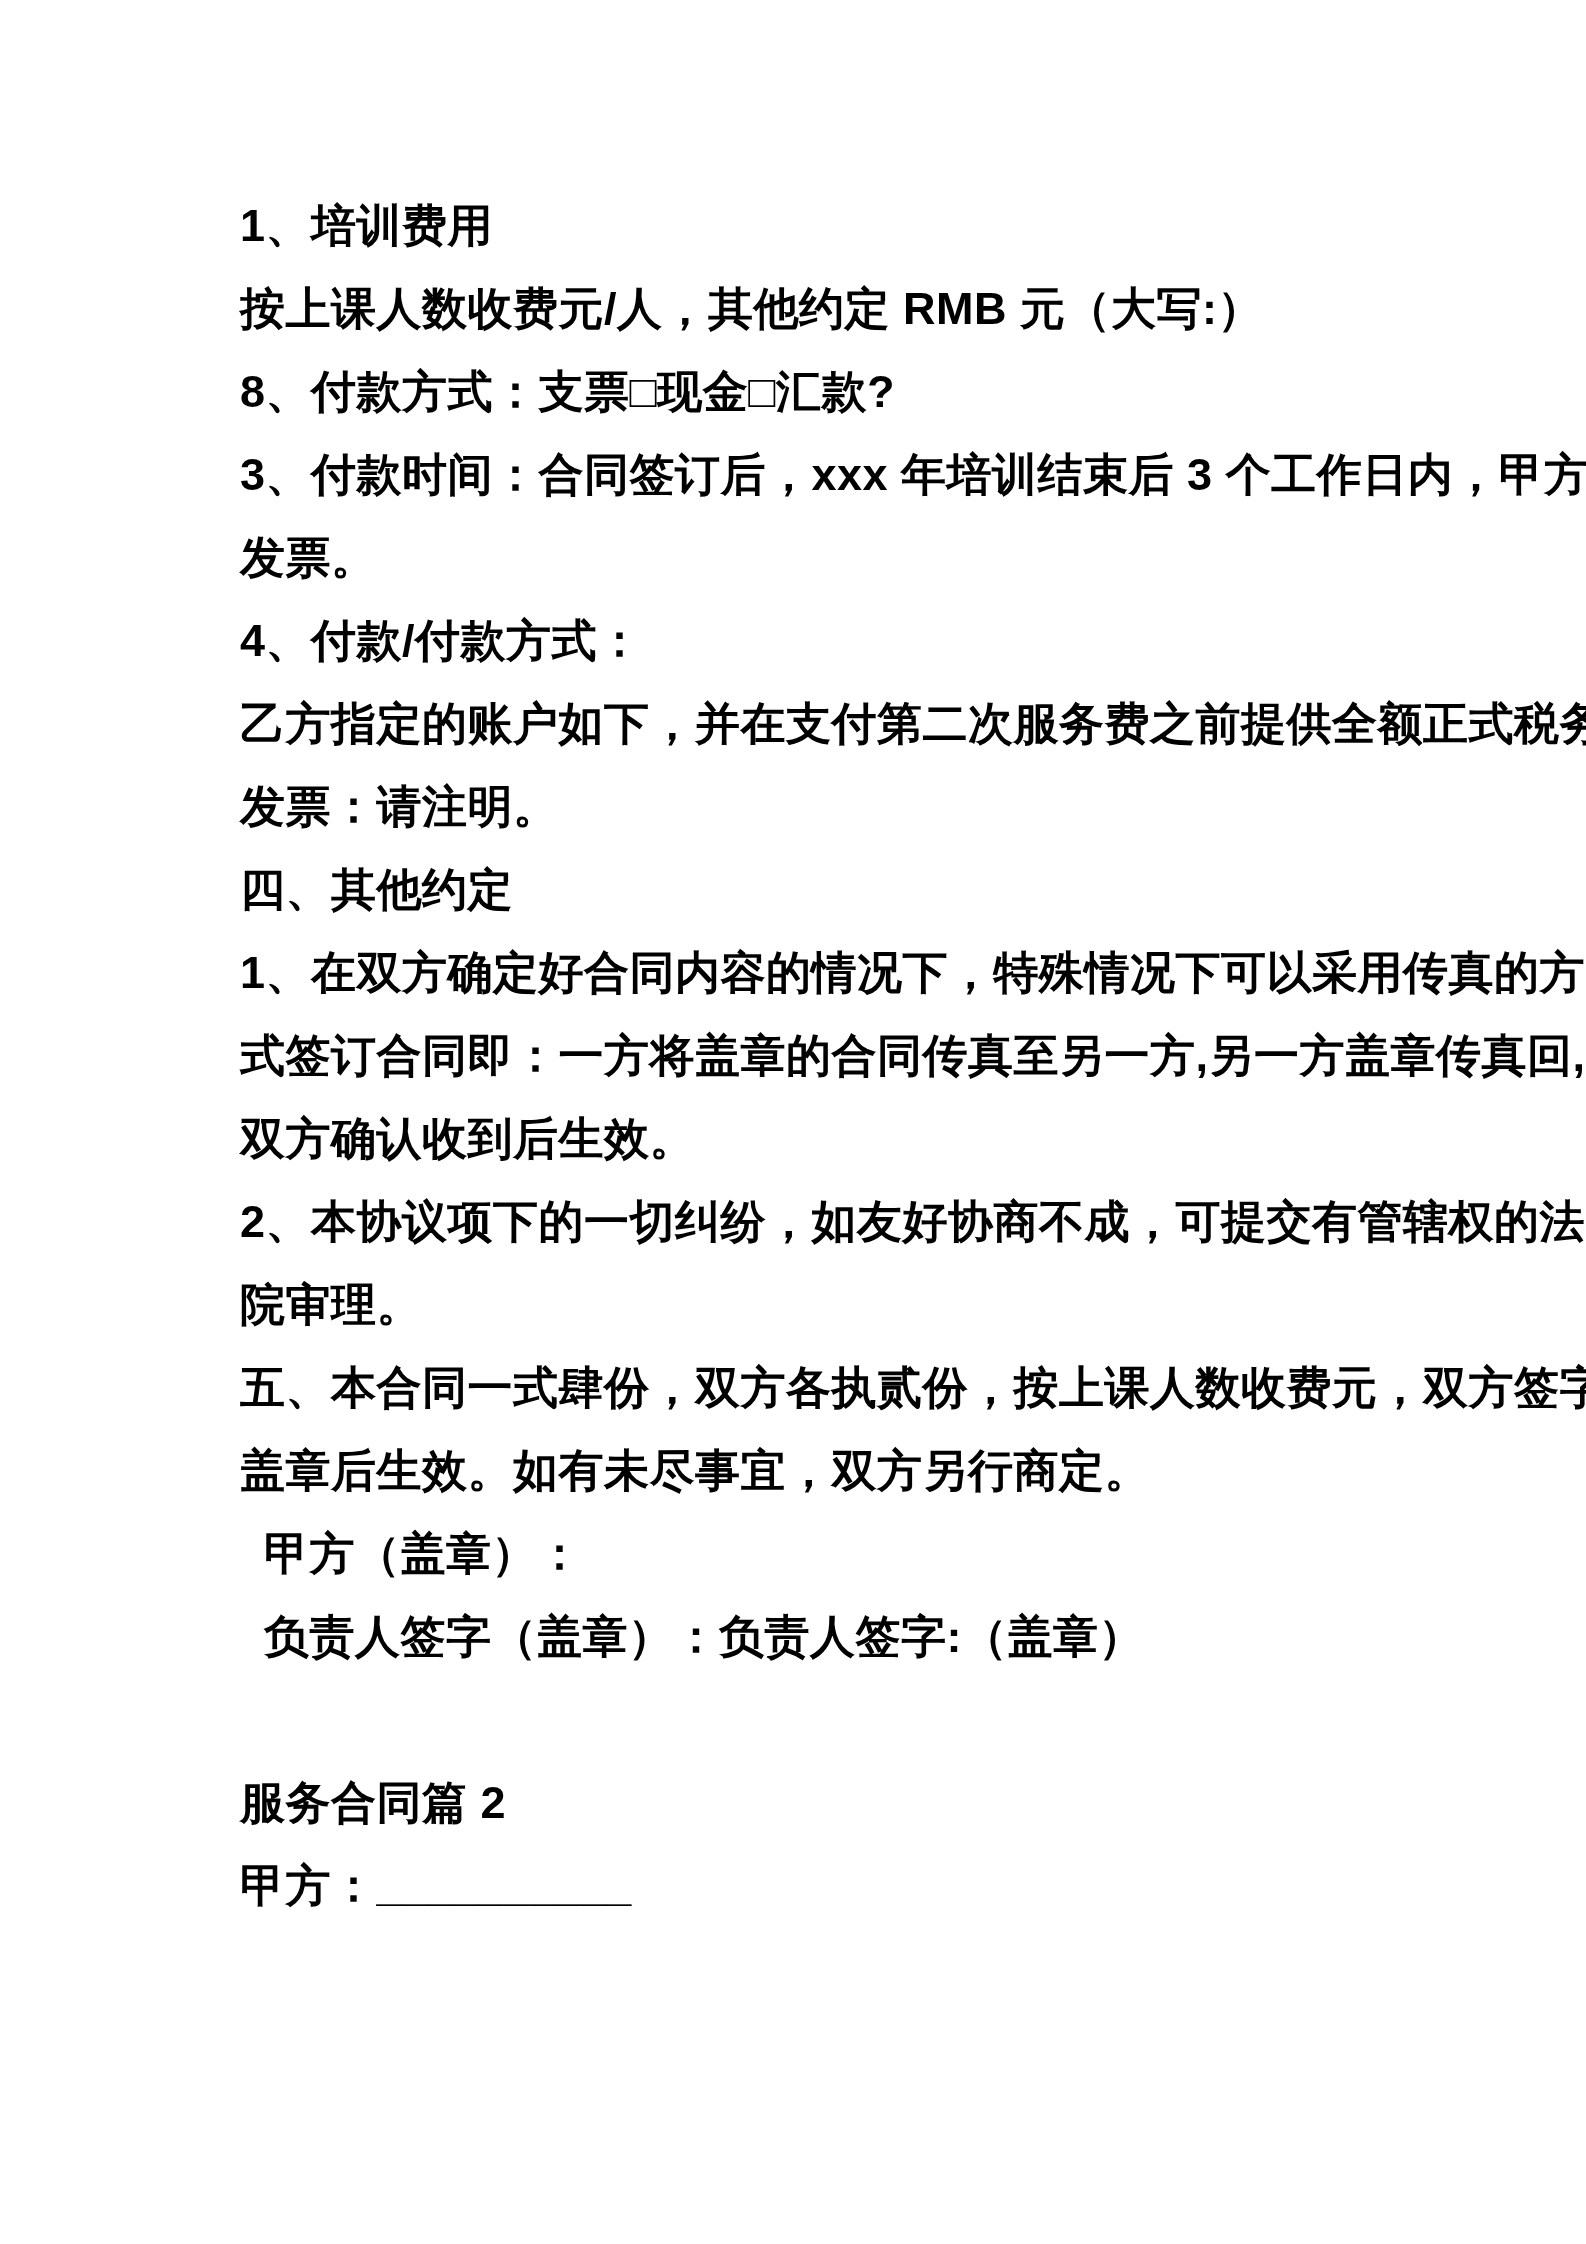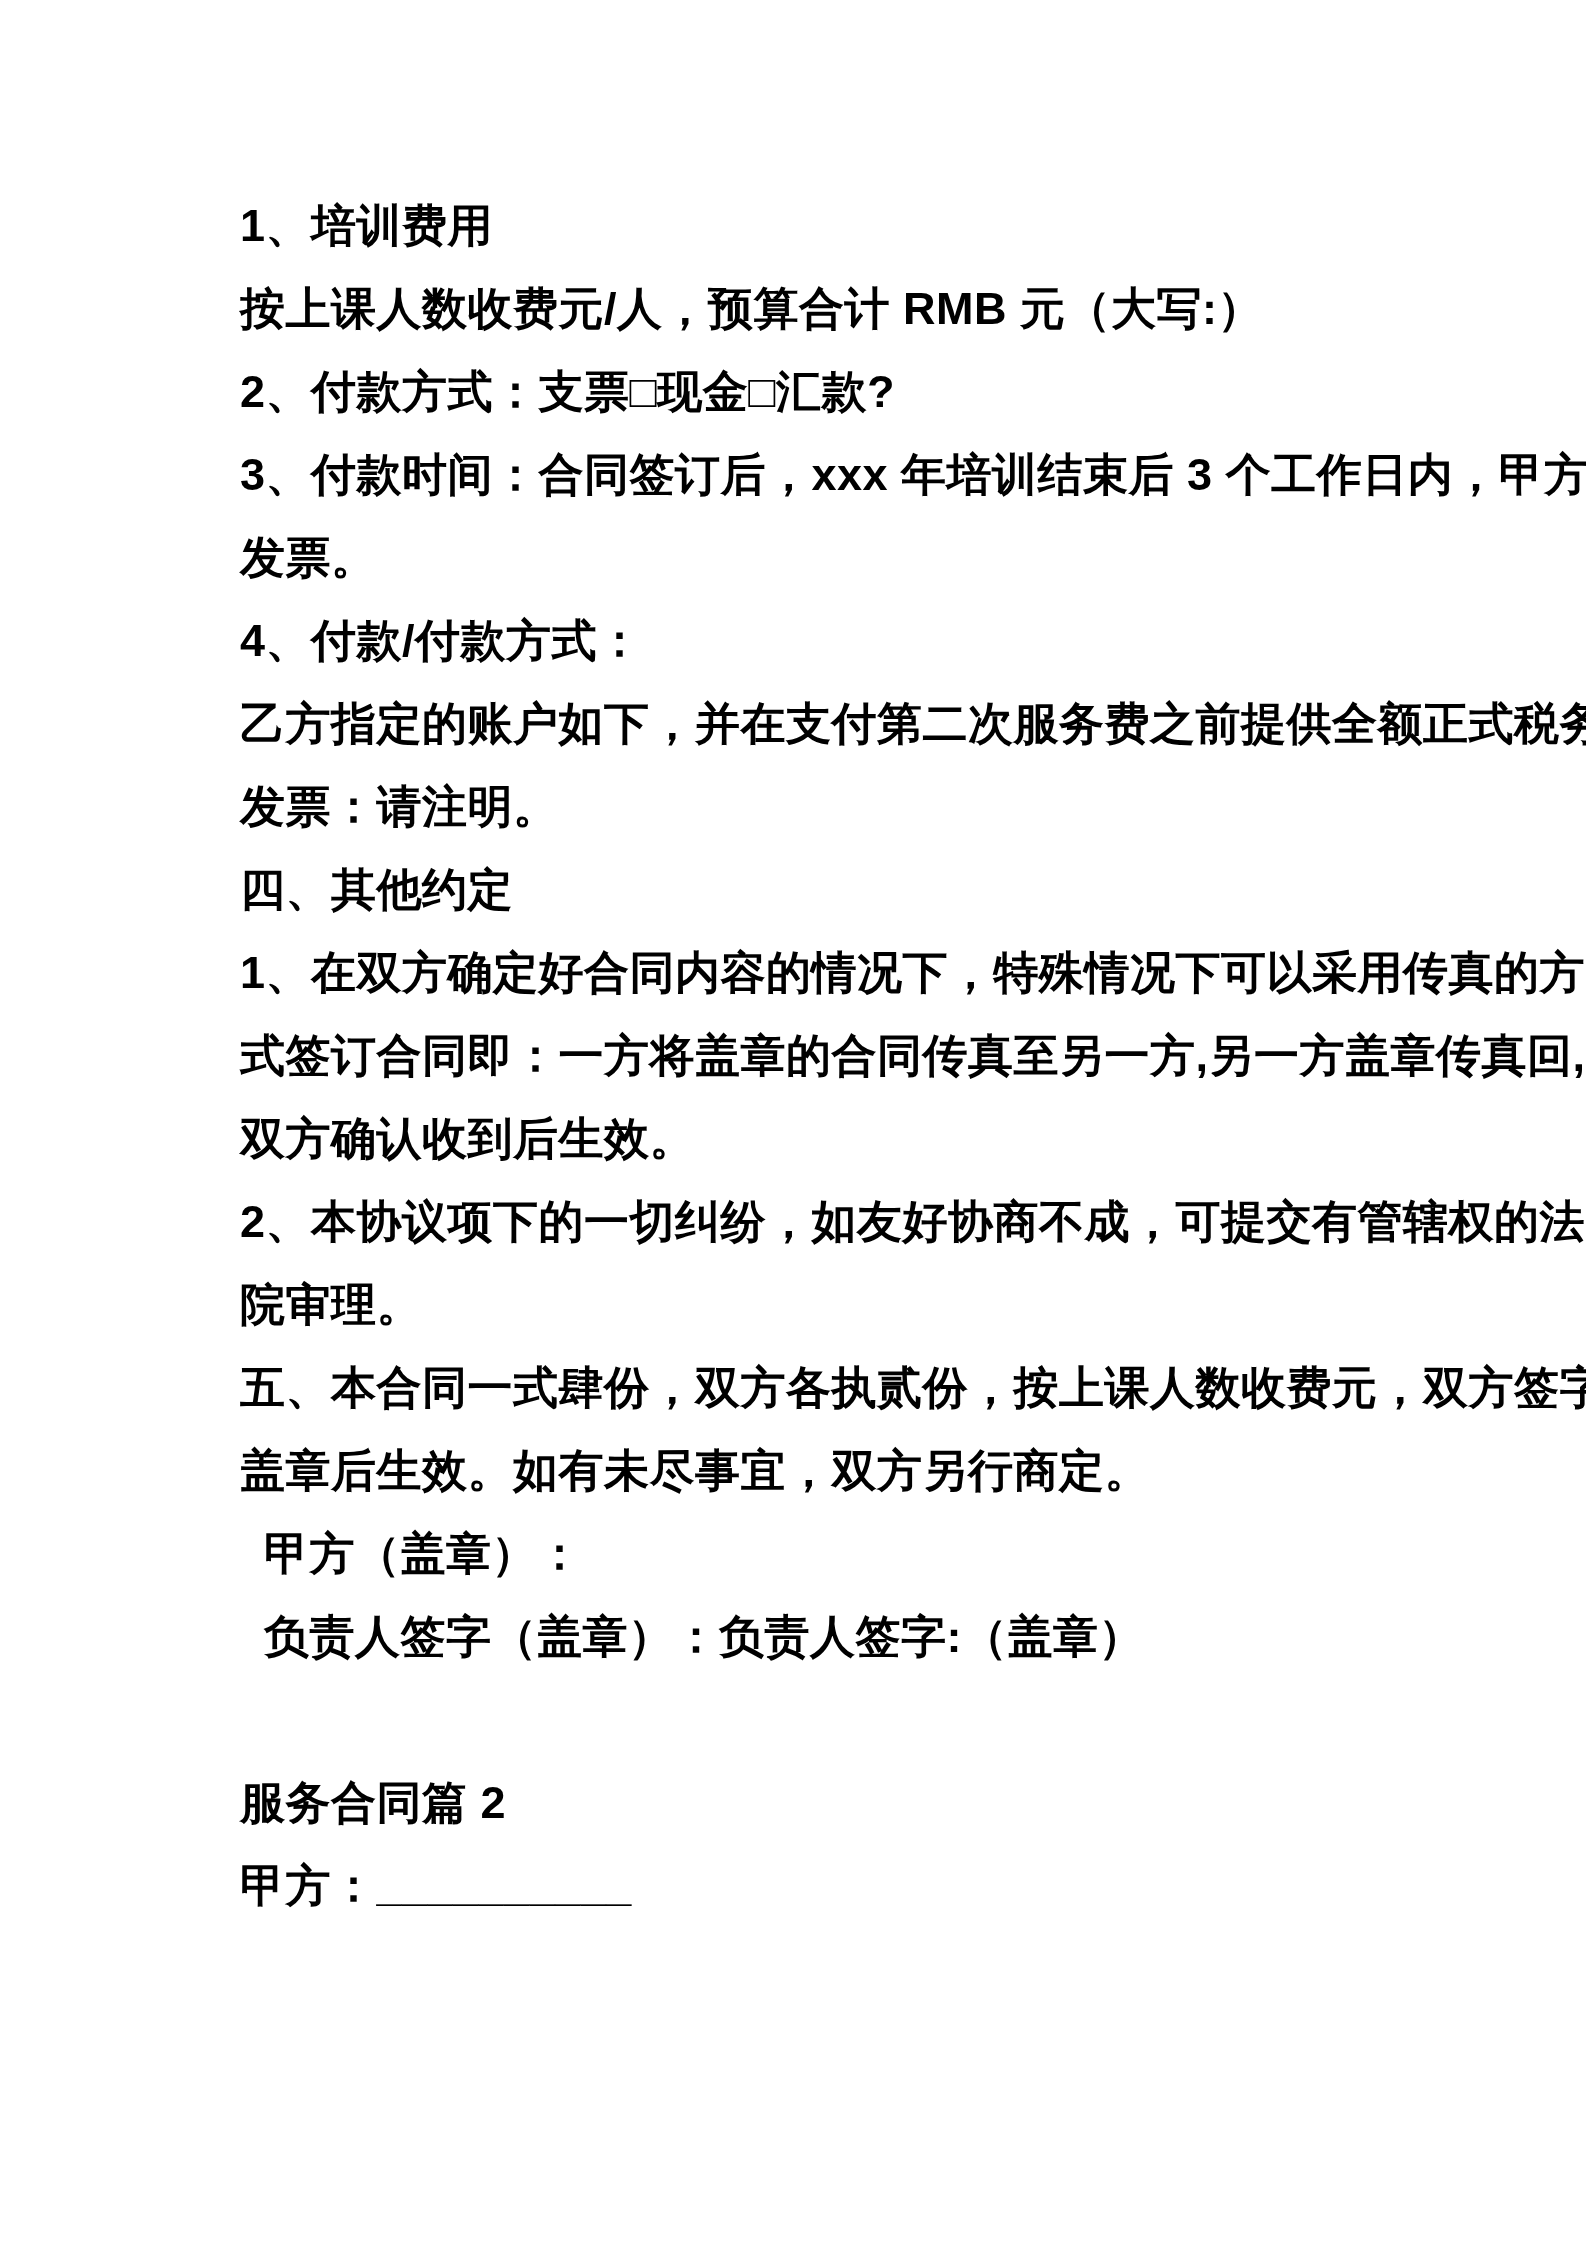--- a/index.html
+++ b/index.html
@@ -43,22 +43,22 @@
   .line.two-col .col-b {
     display: inline-block;
   }
 </style>
 </head>
 <body>
 
 <div class="page">
   <div class="content">
       <div class="line">1、培训费用</div>
-      <div class="line">按上课人数收费元/人，预算合计 RMB 元（大写:）</div>
-      <div class="line">2、付款方式：支票□现金□汇款?</div>
+      <div class="line">按上课人数收费元/人，其他约定 RMB 元（大写:）</div>
+      <div class="line">8、付款方式：支票□现金□汇款?</div>
       <div class="line">3、付款时间：合同签订后，xxx 年培训结束后 3 个工作日内，甲方</div>
       <div class="line">发票。</div>
       <div class="line">4、付款/付款方式：</div>
       <div class="line">乙方指定的账户如下，并在支付第二次服务费之前提供全额正式税务</div>
       <div class="line">发票：请注明。</div>
       <div class="line">四、其他约定</div>
       <div class="line">1、在双方确定好合同内容的情况下，特殊情况下可以采用传真的方</div>
       <div class="line">式签订合同即：一方将盖章的合同传真至另一方,另一方盖章传真回,</div>
       <div class="line">双方确认收到后生效。</div>
       <div class="line">2、本协议项下的一切纠纷，如友好协商不成，可提交有管辖权的法</div>

